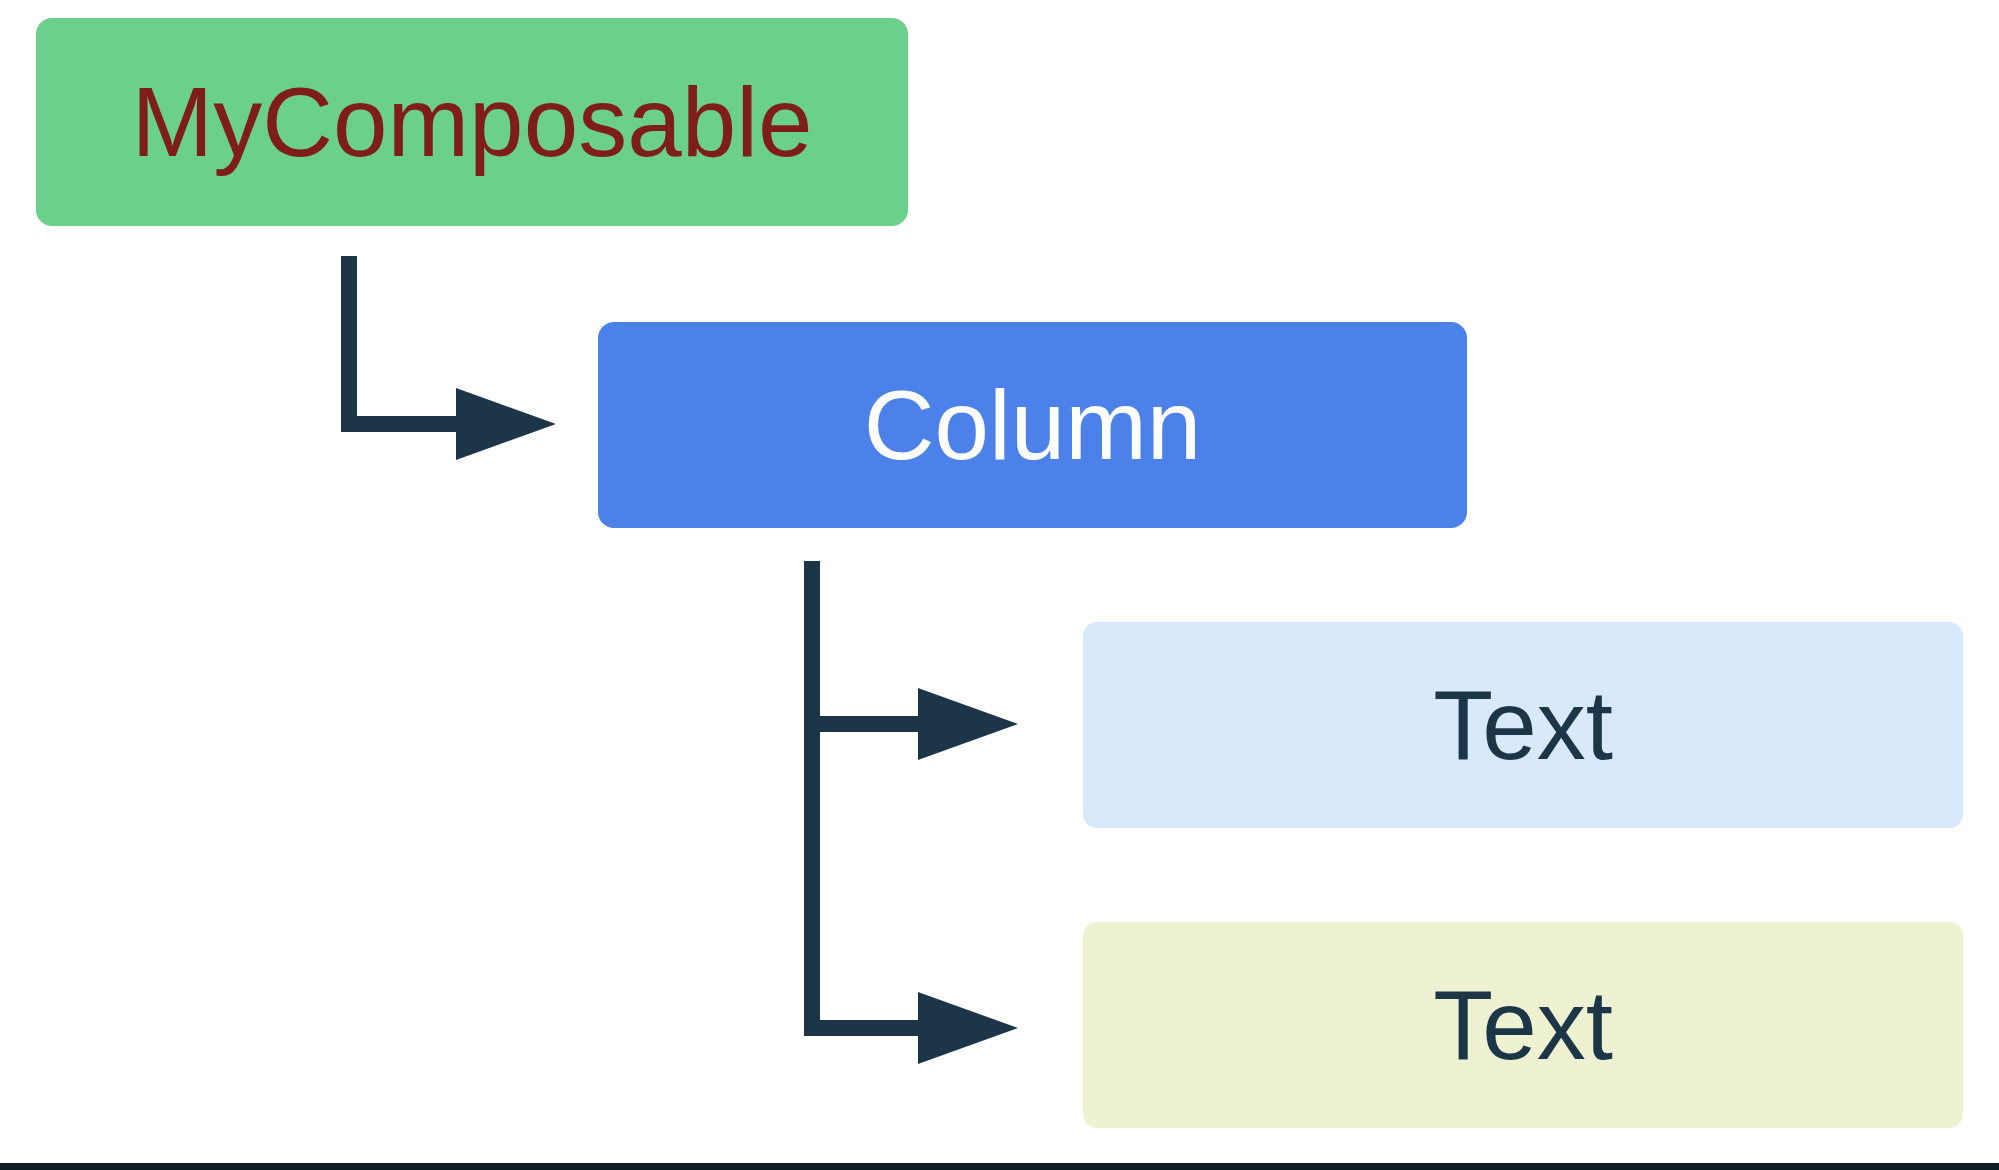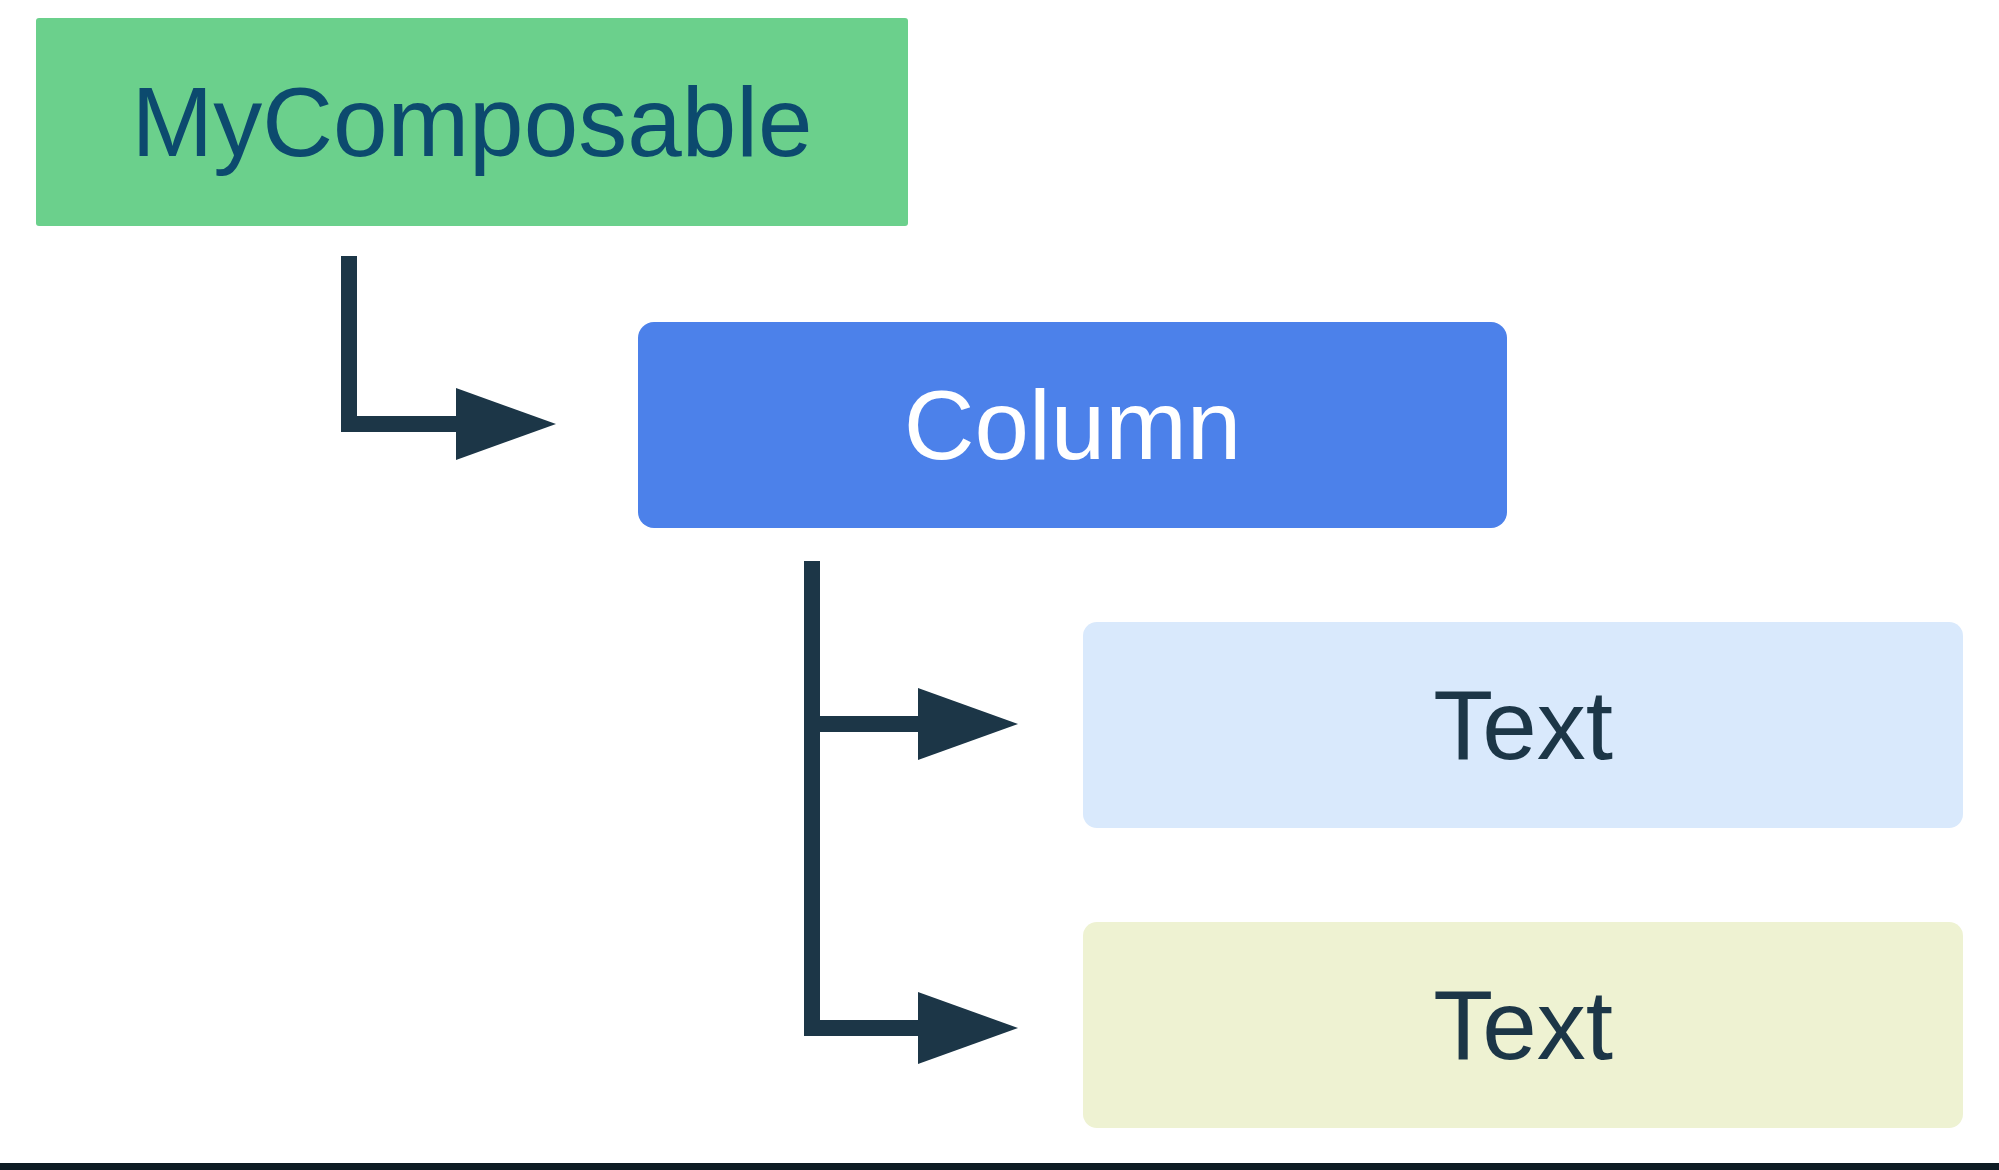--- a/index.html
+++ b/index.html
@@ -22,30 +22,29 @@
     justify-content: center;
     font-size: 98px;
     font-weight: 400;
     letter-spacing: 0px;
     line-height: 1;
   }
   .node-mycomposable {
     left: 36px; top: 18px;
     width: 872px; height: 208px;
     background: #6BD08C;
-    border-radius: 3px;
-    color: #0c4a6e;
+    border-radius: 16px;
+    color: #7f1d1d;
   }
   .node-column {
     left: 598px; top: 322px;
     width: 869px; height: 206px;
     background: #4C81EA;
     border-radius: 16px;
     color: #ffffff;
-    margin-left: 40px;
   }
   .node-text-1 {
     left: 1083px; top: 622px;
     width: 880px; height: 206px;
     background: #D9E9FC;
     border-radius: 14px;
     color: #1C3647;
   }
   .node-text-2 {
     left: 1083px; top: 922px;

